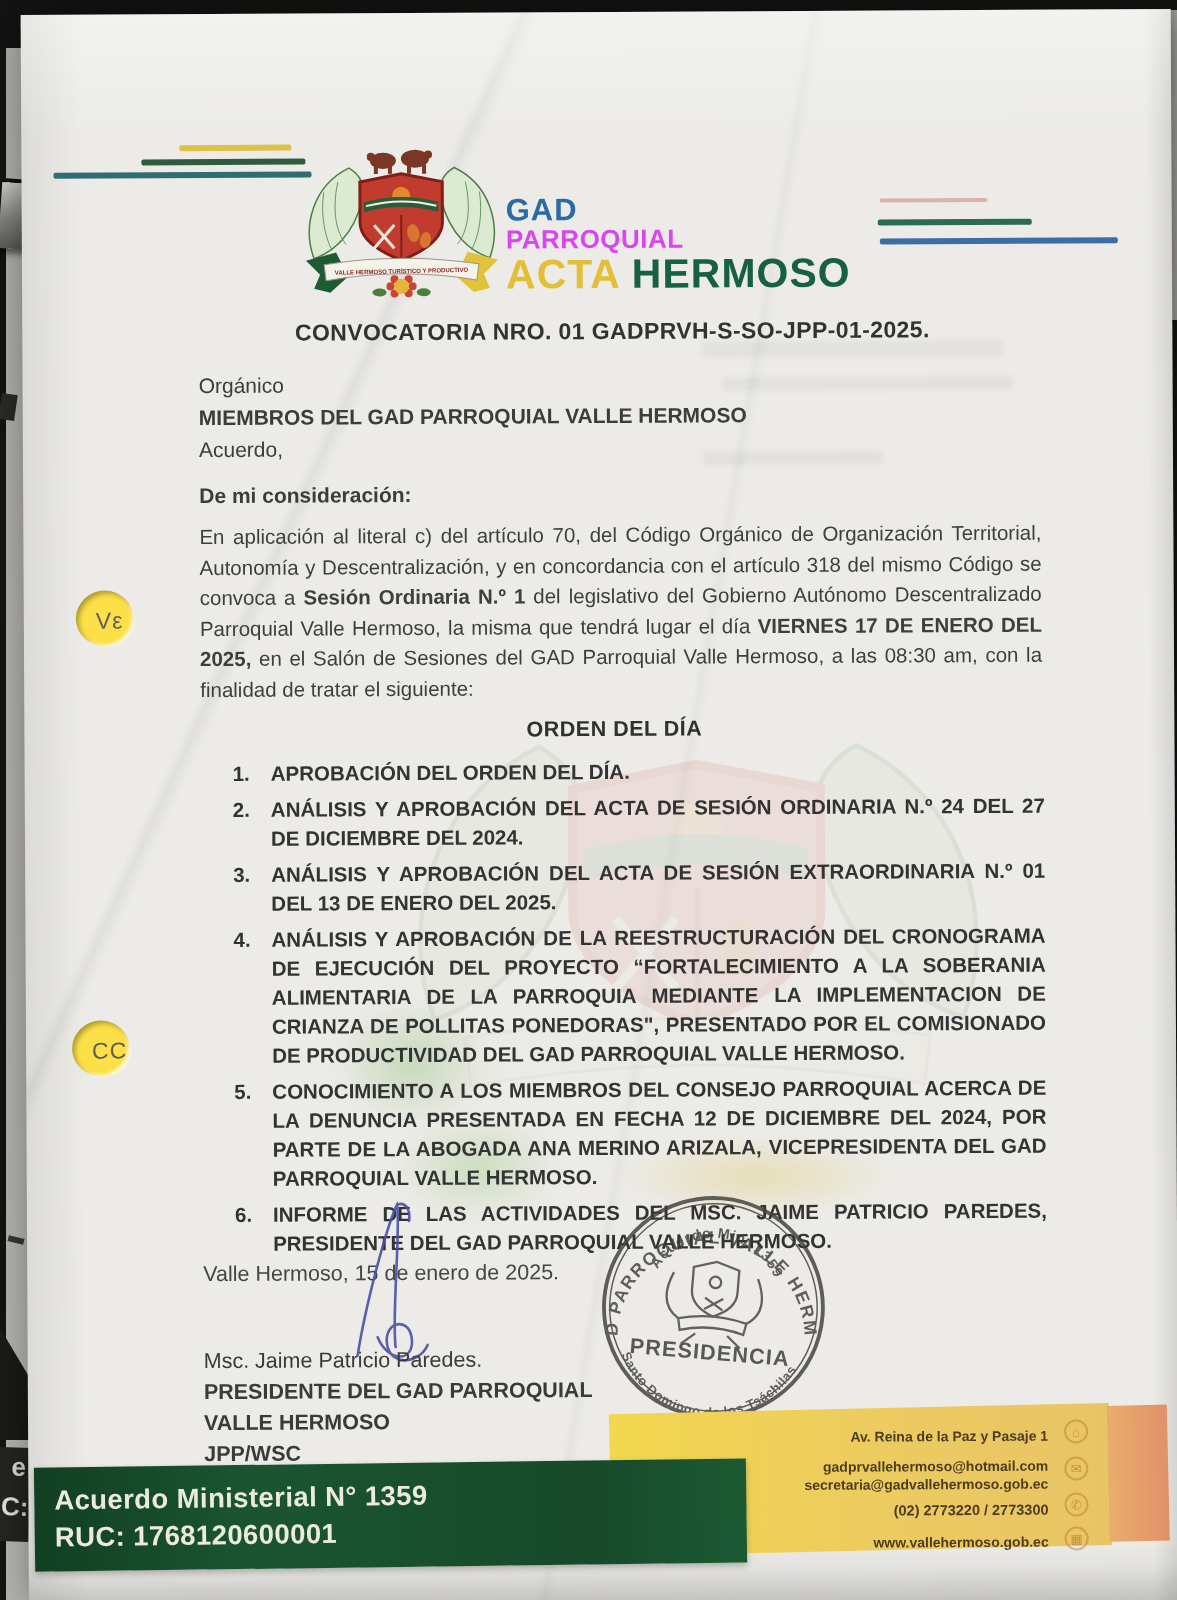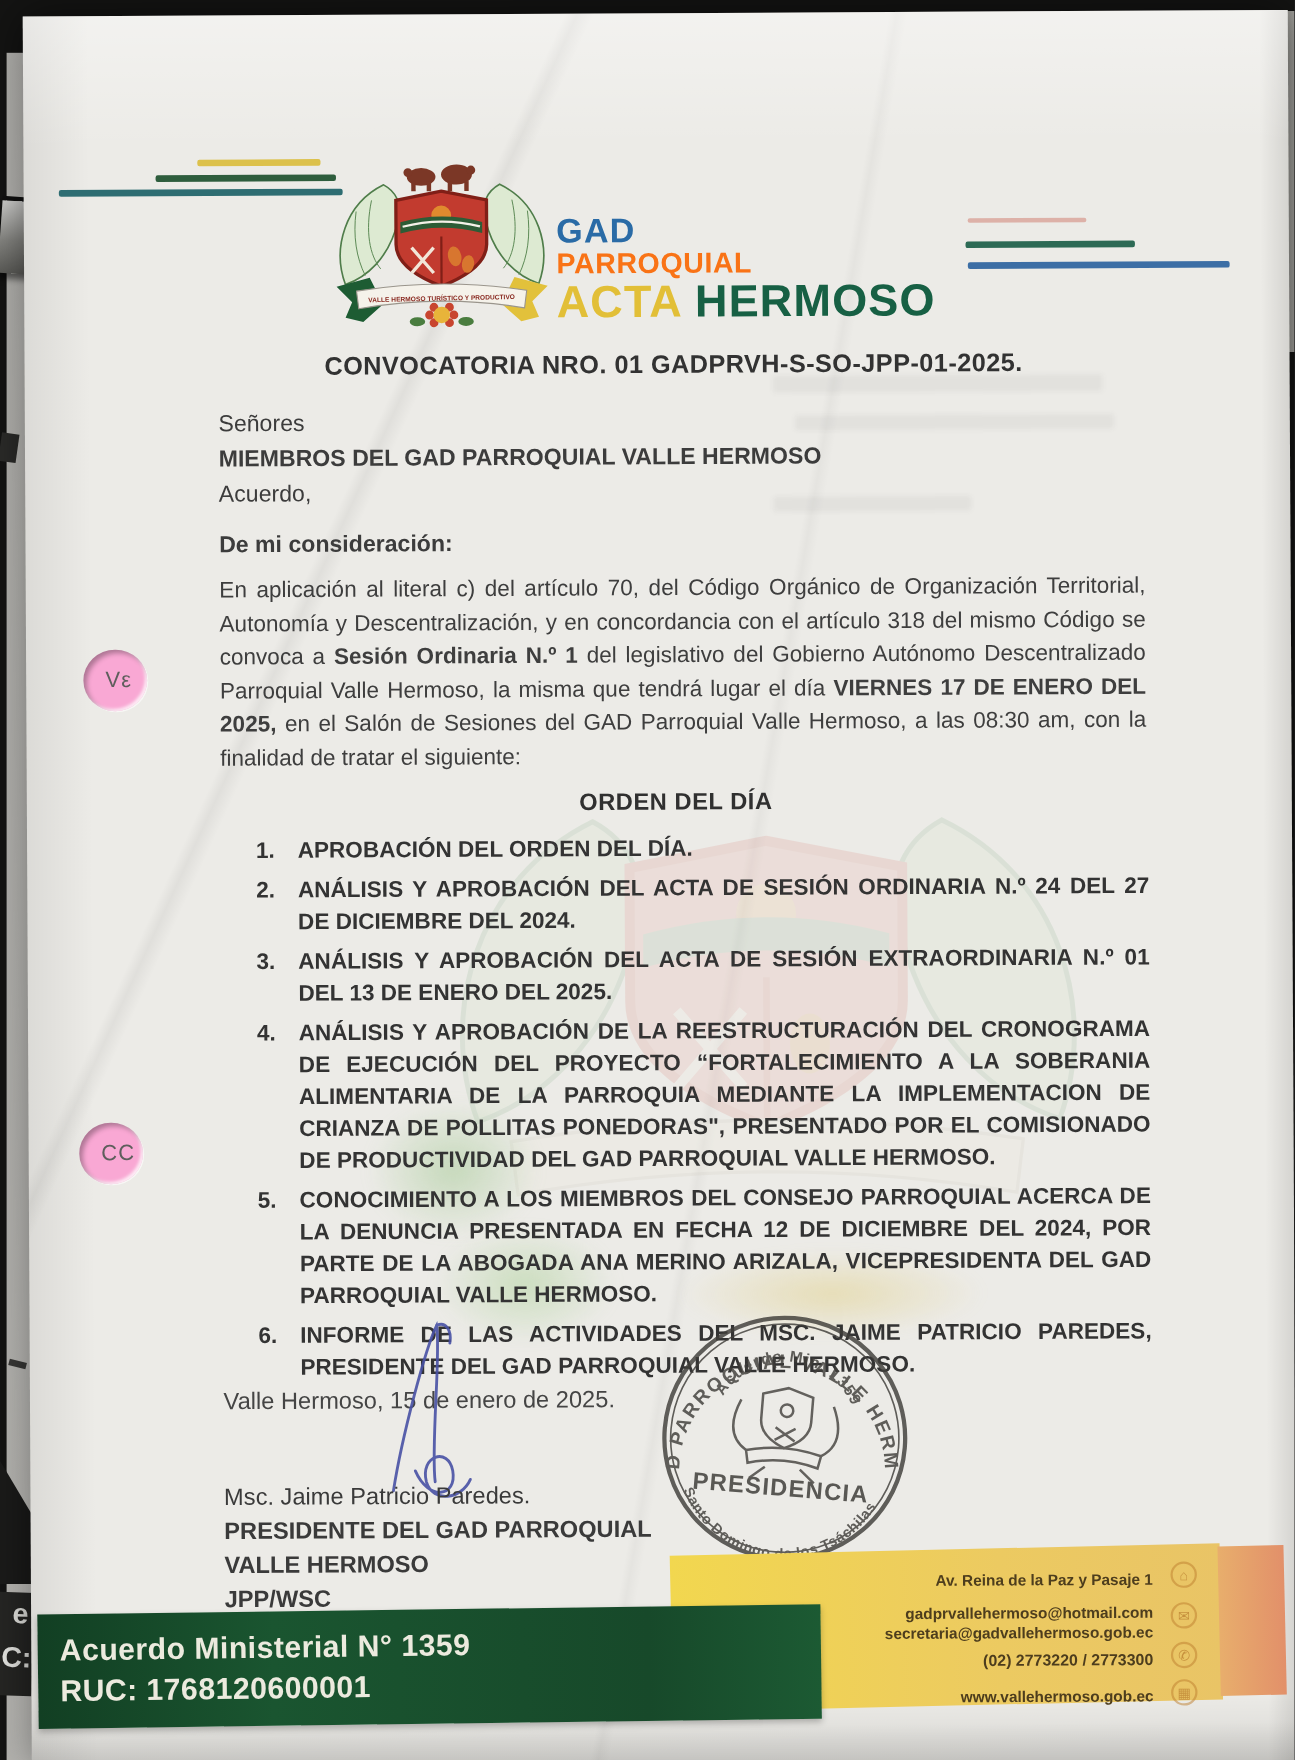--- a/index.html
+++ b/index.html
@@ -31,21 +31,21 @@
        linear-gradient(270deg,rgba(0,0,0,.10),rgba(0,0,0,0) 26px),
        linear-gradient(115deg,rgba(0,0,0,0) 26%,rgba(0,0,0,.05) 26.6%,rgba(0,0,0,0) 27.4%),
        linear-gradient(100deg,rgba(0,0,0,0) 55%,rgba(0,0,0,.03) 55.5%,rgba(0,0,0,0) 56.2%),
        linear-gradient(0deg,rgba(0,0,0,.10),rgba(0,0,0,0) 70px);
      box-shadow:0 0 42px rgba(0,0,0,.55);}
   .sheet *{box-sizing:border-box;}
   
   .hline{position:absolute;border-radius:2px;}
   
   .wm1{position:absolute;left:484px;top:180px;font-size:31px;font-weight:bold;color:#2a6ba6;letter-spacing:1px;}
-  .wm2{position:absolute;left:484px;top:212px;font-size:26px;font-weight:bold;color:#f97316;letter-spacing:.5px;}
+  .wm2{position:absolute;left:484px;top:212px;font-size:26px;font-weight:bold;color:#d946ef;letter-spacing:.5px;}
   .wm3{position:absolute;left:484px;top:239px;font-size:41px;font-weight:bold;letter-spacing:1px;white-space:nowrap;}
   .wm3 .v{color:#e2bf37;} .wm3 .h{color:#17604442;color:#176044;}
   
   .doc-title{position:absolute;left:160px;top:306px;width:860px;text-align:center;
              font-size:23px;font-weight:bold;color:#323232;letter-spacing:.4px;}
   .addr{position:absolute;left:176px;color:#3c3c3c;font-size:21px;}
   .bold{font-weight:bold;}
   .para{position:absolute;left:176px;top:508px;width:842px;font-size:20.5px;line-height:30.5px;
         color:#3e3e3e;text-align:justify;}
   .agenda-h{position:absolute;left:160px;top:705px;width:860px;text-align:center;
@@ -76,23 +76,23 @@
            color:#4d3d1d;font-weight:bold;}
   .contact div{position:absolute;right:0;width:320px;}
   .c1{top:14px;font-size:14px;}
   .c2{top:44px;font-size:14px;}
   .c3{top:62px;font-size:14px;}
   .c4{top:88px;font-size:14.5px;}
   .c5{top:120px;font-size:14px;}
   .f-icon{position:absolute;left:1036px;width:24px;height:24px;border:2px solid rgba(190,125,45,.5);
           border-radius:50%;color:rgba(175,110,35,.6);font-size:13px;line-height:22px;text-align:center;}
   
-  .hole{position:absolute;width:58px;height:56px;border-radius:50%;background:#f9a8d4;
+  .hole{position:absolute;width:58px;height:56px;border-radius:50%;background:#fde047;
         box-shadow:inset 3px 3px 5px rgba(0,0,0,.30),inset -2px -2px 3px rgba(255,255,255,.8),1px 1px 0 rgba(255,255,255,.6);
-        color:#5e5e5c;font-size:20px;}
+        color:#5e5e5c;font-size:23px;}
   .hole span{position:absolute;left:20px;top:17px;letter-spacing:1px;}
   .bottom-shade{position:absolute;left:0;top:1556px;width:1150px;height:44px;
         background:linear-gradient(180deg,rgba(0,0,0,0),rgba(0,0,0,.12));}
 </style>
 </head>
 <body>
 
 <div class="scene">
 
   <div class="under-page"></div>
@@ -178,21 +178,21 @@
           <ellipse cx="129" cy="152" rx="7" ry="4" fill="#4a7d3f"></ellipse>
         <circle cx="107" cy="146" r="7.5" fill="#e8b43a"></circle>
       </g>
     </svg>
 
     <div class="wm1">GAD</div>
     <div class="wm2">PARROQUIAL</div>
     <div class="wm3"><span class="v">ACTA</span> <span class="h">HERMOSO</span></div>
 
     <div class="doc-title">CONVOCATORIA NRO. 01 GADPRVH-S-SO-JPP-01-2025.</div>
-    <div class="addr" style="top:360px;">Señores</div>
+    <div class="addr" style="top:360px;">Orgánico</div>
     <div class="addr bold" style="top:392px;">MIEMBROS DEL GAD PARROQUIAL VALLE HERMOSO</div>
     <div class="addr" style="top:424px;">Acuerdo,</div>
     <div class="addr bold" style="top:470px;">De mi consideración:</div>
 
     <div class="para"><span>En aplicación al literal c) del artículo 70, del Código Orgánico de Organización Territorial, Autonomía y Descentralización, y en concordancia con el artículo 318 del mismo Código se convoca a </span><span class="bold">Sesión Ordinaria N.º 1</span><span> del legislativo del Gobierno Autónomo Descentralizado Parroquial Valle Hermoso, la misma que tendrá lugar el día </span><span class="bold">VIERNES 17 DE ENERO DEL 2025,</span><span> en el Salón de Sesiones del GAD Parroquial Valle Hermoso, a las 08:30 am, con la finalidad de tratar el siguiente:</span></div>
 
     <div class="agenda-h">ORDEN DEL DÍA</div>
 
     <div class="agenda">
       <div class="a-item">

